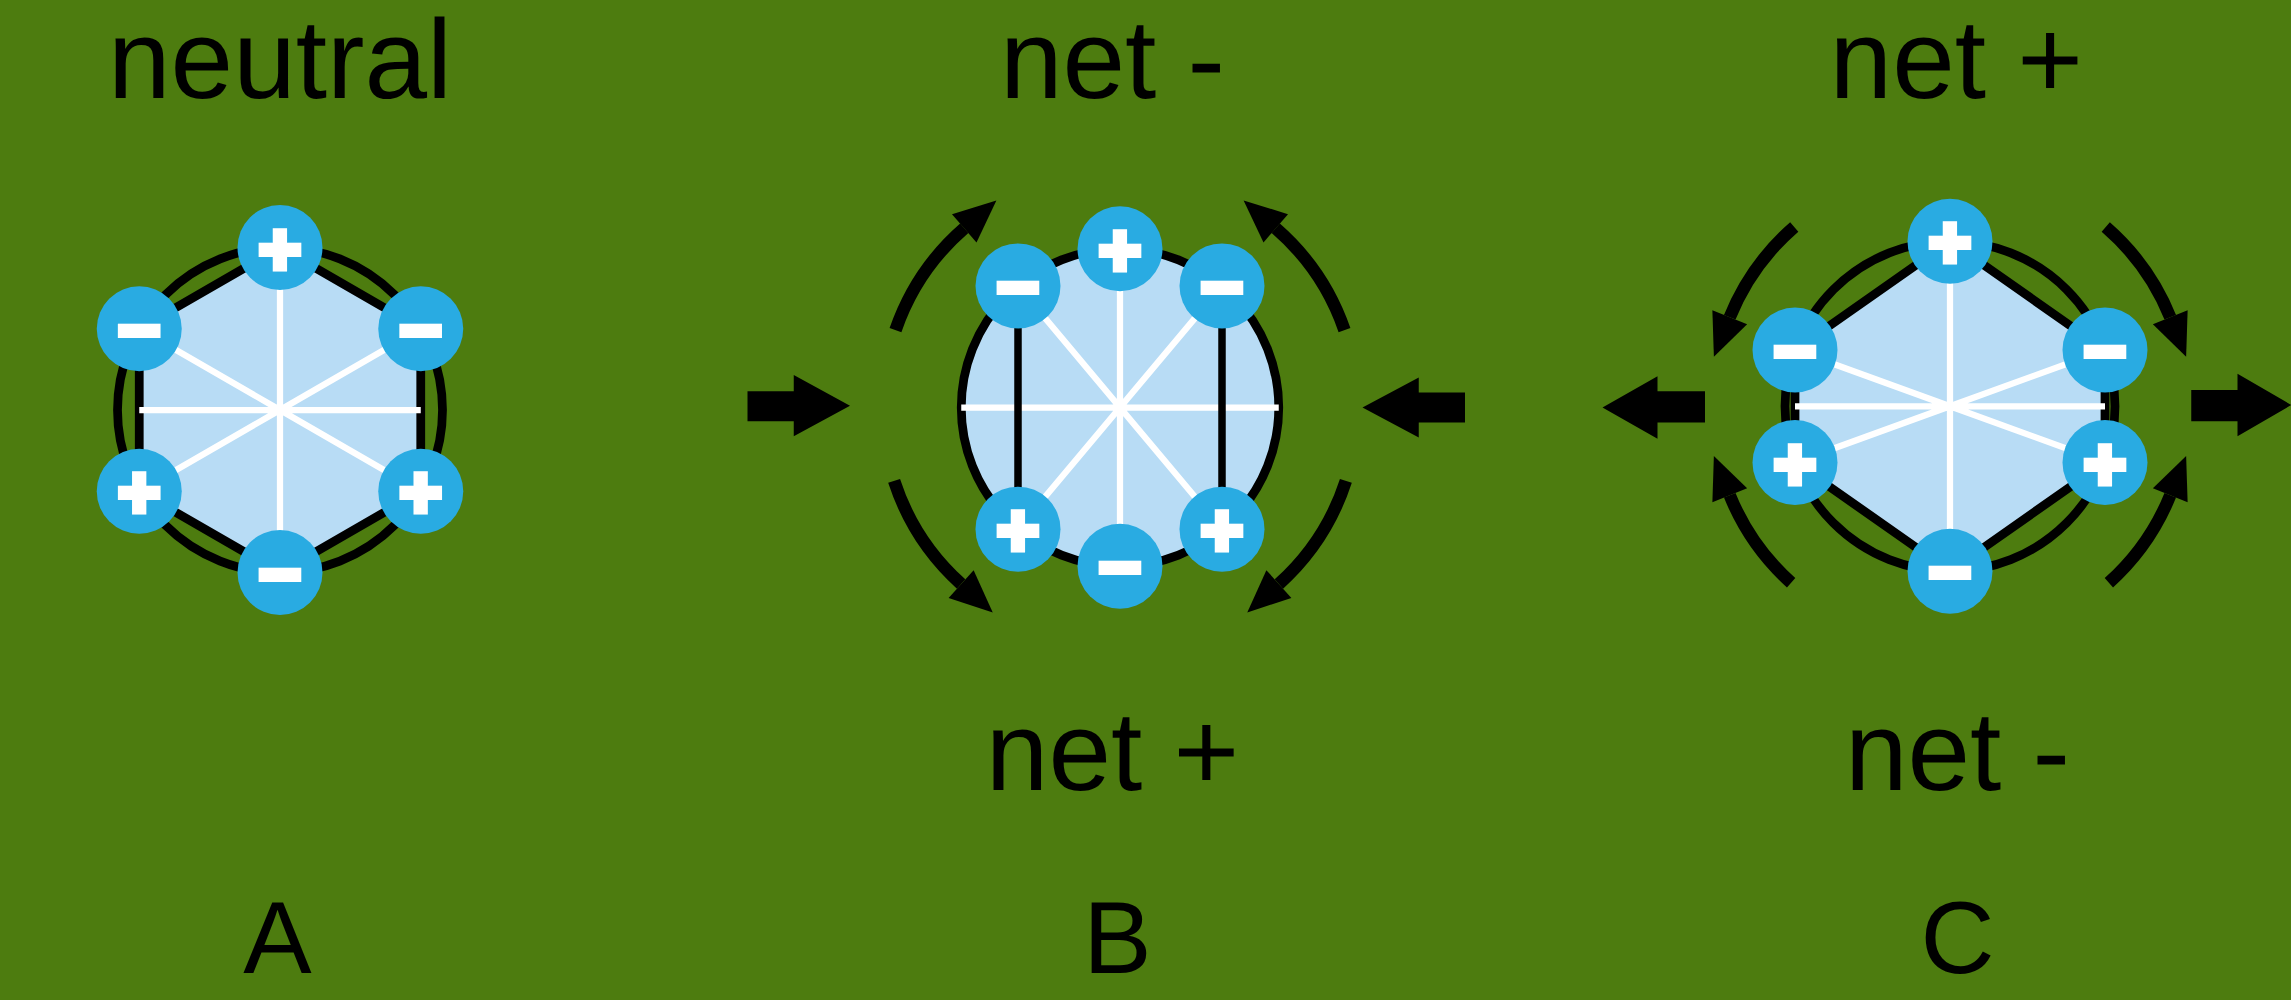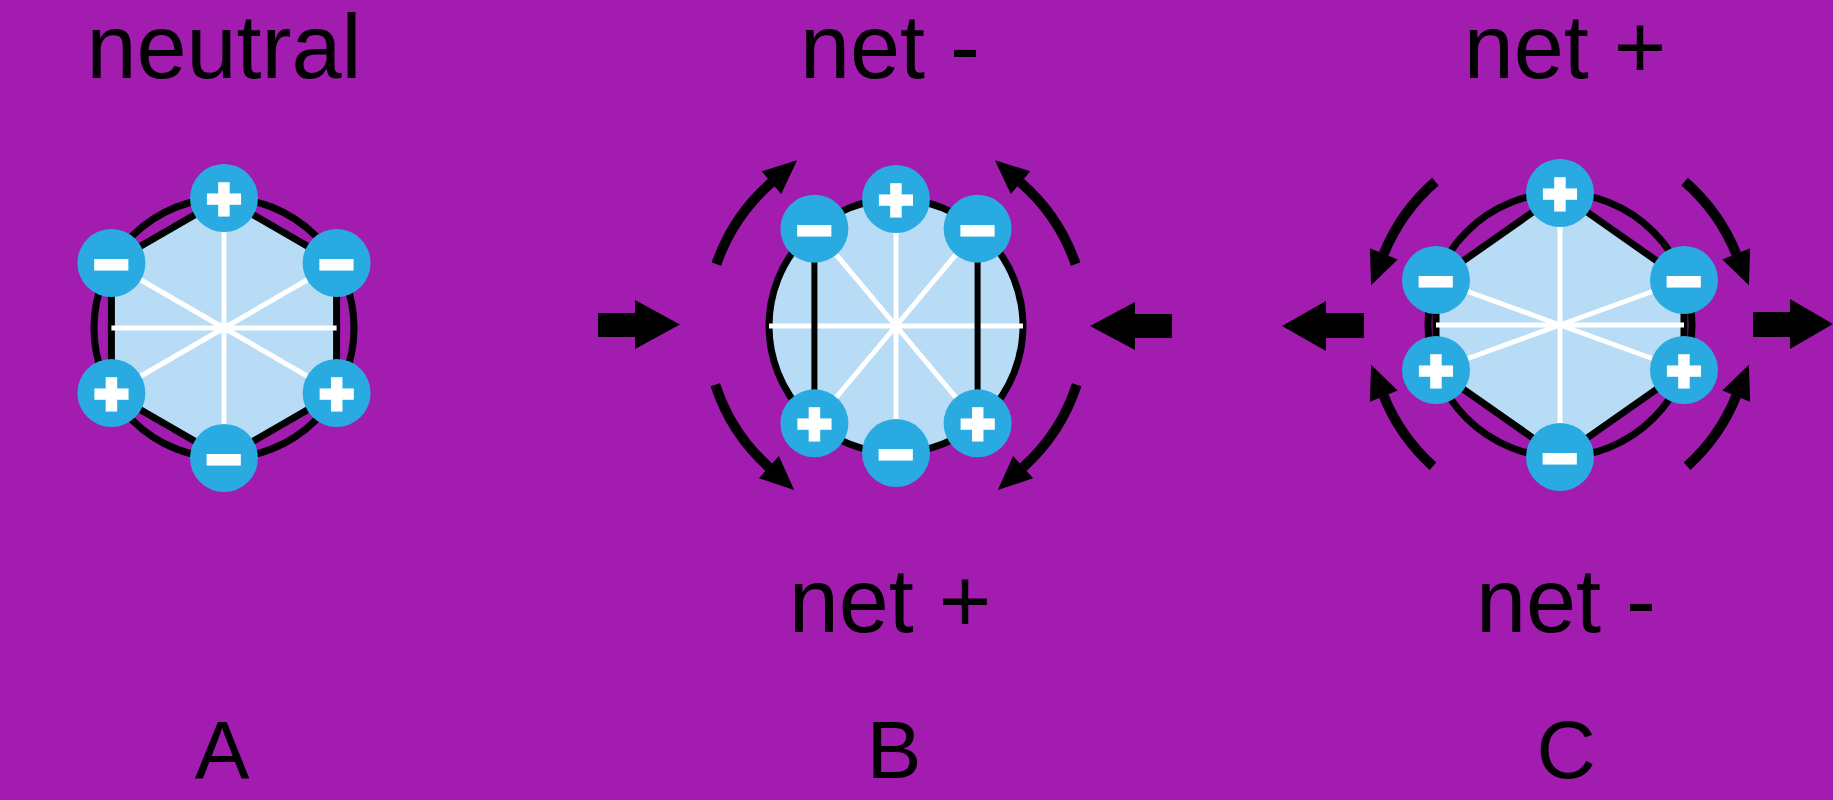--- a/index.html
+++ b/index.html
@@ -1,16 +1,16 @@
 <!DOCTYPE html>
 <html style="--blue: #29abe2; --fill: #b8dcf5; --line: #000000; --spoke: #ffffff;"><head>
 <meta charset="utf-8">
 <style>
   html,body{margin:0;padding:0;background:#fff;}
-  .stage{position:relative;width:1833px;height:800px;background:#a21caf;overflow:hidden;
+  .stage{position:relative;width:1833px;height:800px;background:#4d7c0f;overflow:hidden;
          font-family:"Liberation Sans",sans-serif;}
   svg{display:block;}
   .outline{fill:none;stroke:var(--line);stroke-width:7;}
   .cell-hex{fill:var(--fill);stroke:var(--line);stroke-width:7;stroke-linejoin:round;}
   .cell-circle{fill:var(--fill);stroke:var(--line);stroke-width:7;}
   .spokes{fill:none;stroke:var(--spoke);stroke-width:5;}
   .chords{fill:none;stroke:var(--line);stroke-width:6;}
   .charge-dot{fill:var(--blue);}
   .sign{fill:var(--spoke);stroke:var(--spoke);stroke-width:5;
         font:bold 58px "Liberation Sans",sans-serif;text-anchor:middle;}

